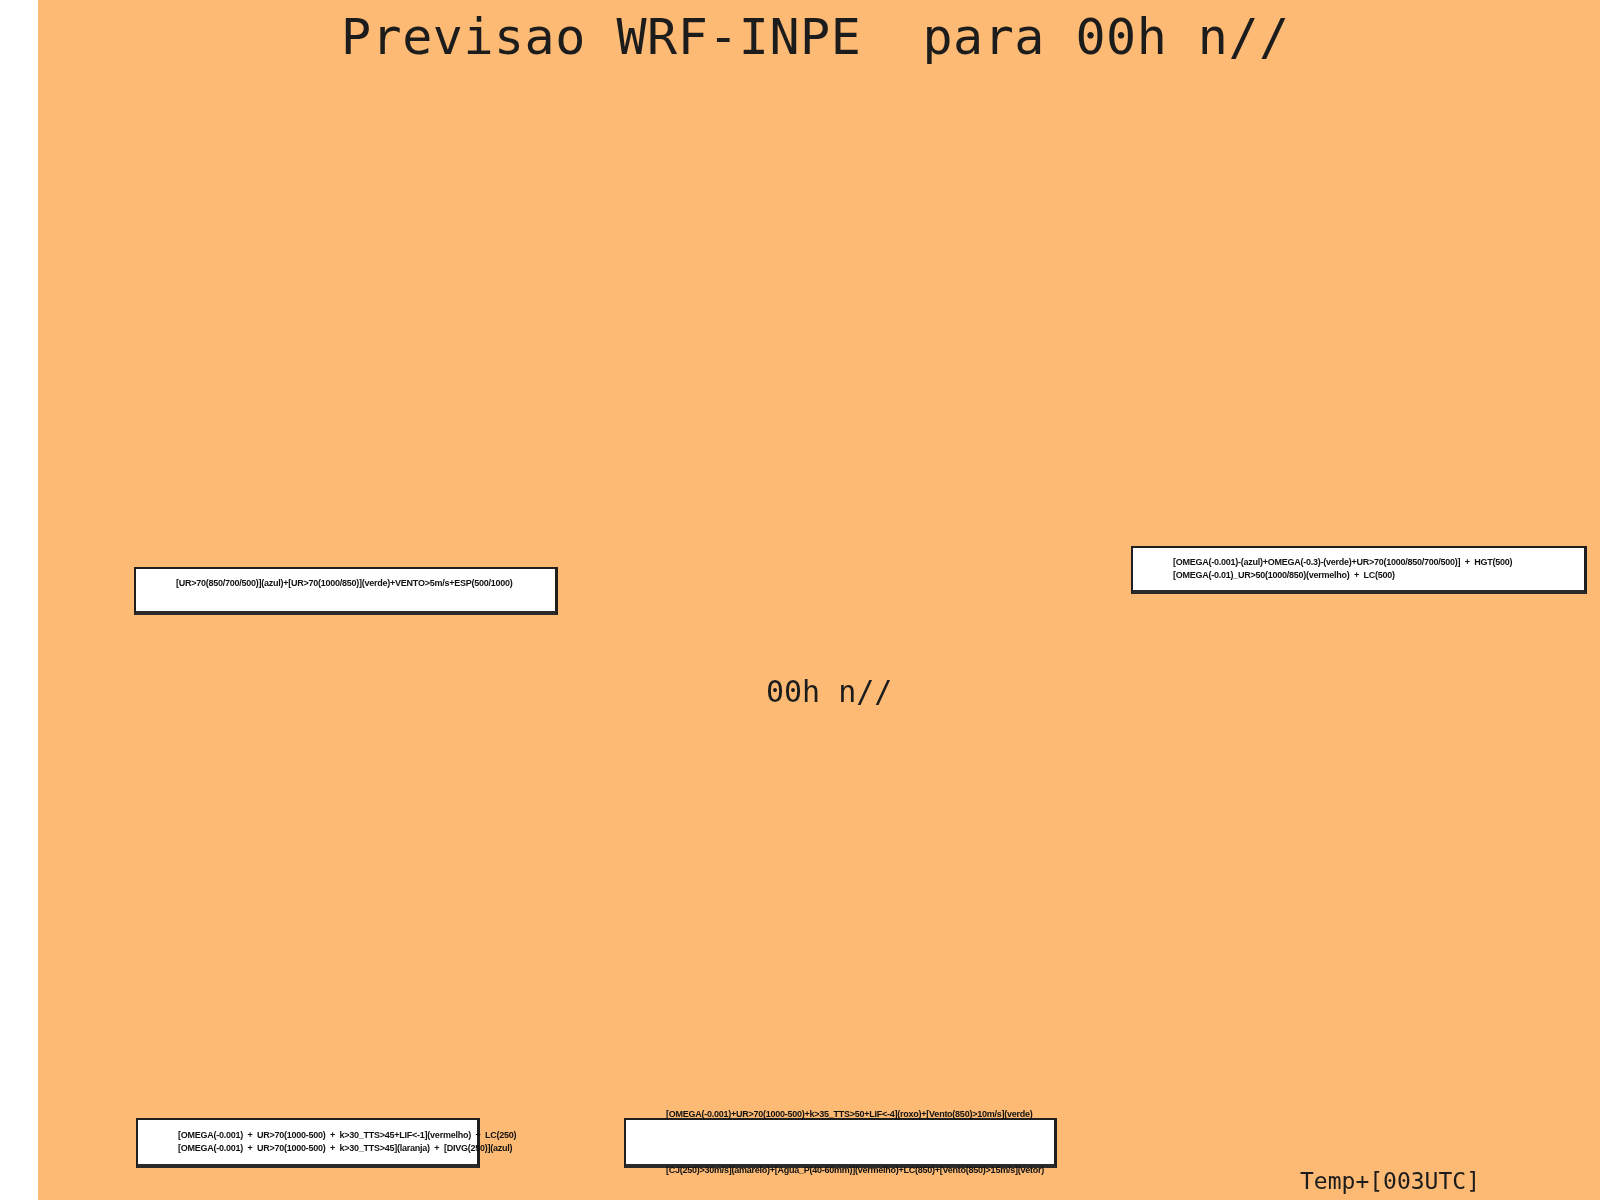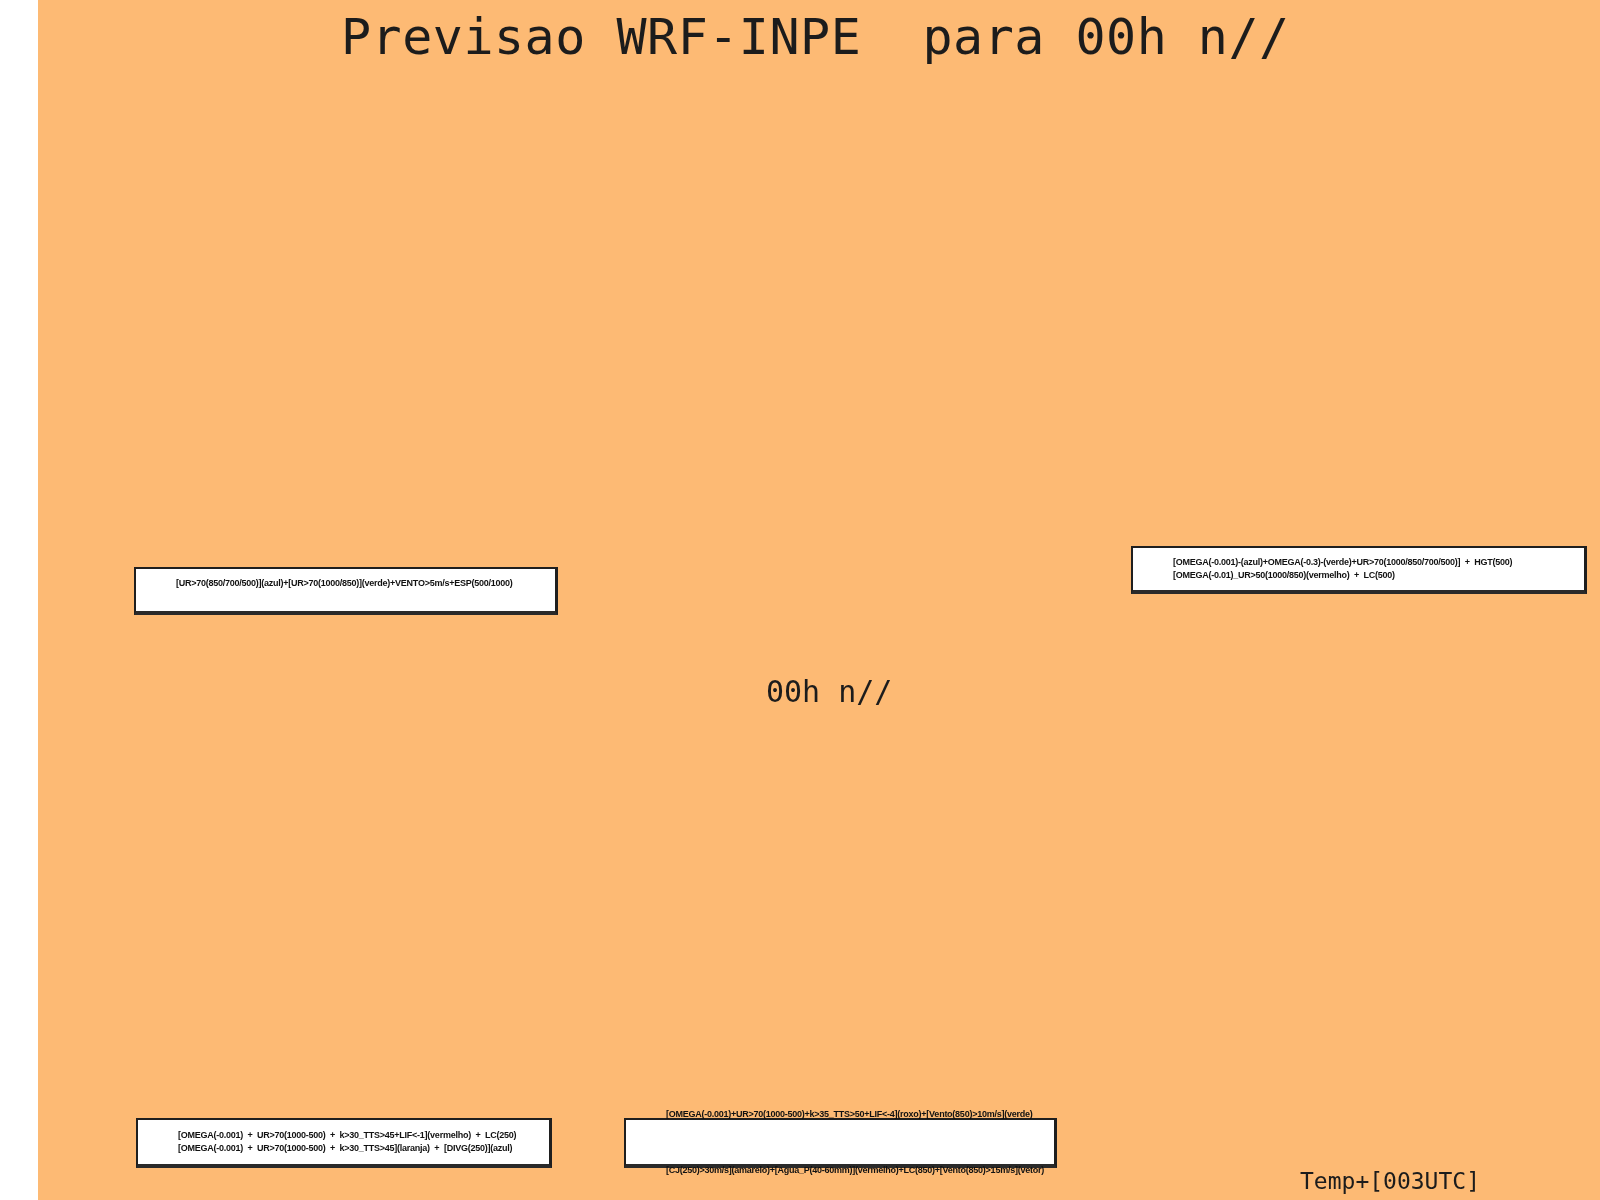--- a/index.html
+++ b/index.html
@@ -64,21 +64,21 @@
     letter-spacing: -0.25px;
     line-height: 13px;
     min-height: 13px;
     white-space: pre;
     color: #111111;
     text-align: center;
   }
   .box-tl { left: 96px;   top: 567px;  width: 424px; height: 48px; }
   .box-tc { left: 593px;  top: 567px;  width: 415px; height: 48px; }
   .box-tr { left: 1093px; top: 546px;  width: 456px; height: 48px; }
-  .box-bl { left: 98px;   top: 1118px; width: 416px; height: 50px; }
+  .box-bl { left: 98px;   top: 1118px; width: 344px; height: 50px; }
   .box-bc { left: 586px;  top: 1118px; width: 433px; height: 50px; gap: 43px; }
   .box-br { left: 1087px; top: 1118px; width: 416px; height: 50px; }
 </style>
 </head>
 <body>
 
 <div class="page">
 
   <div class="stroke-text title">Previsao WRF-INPE  para 00h n//</div>
 

